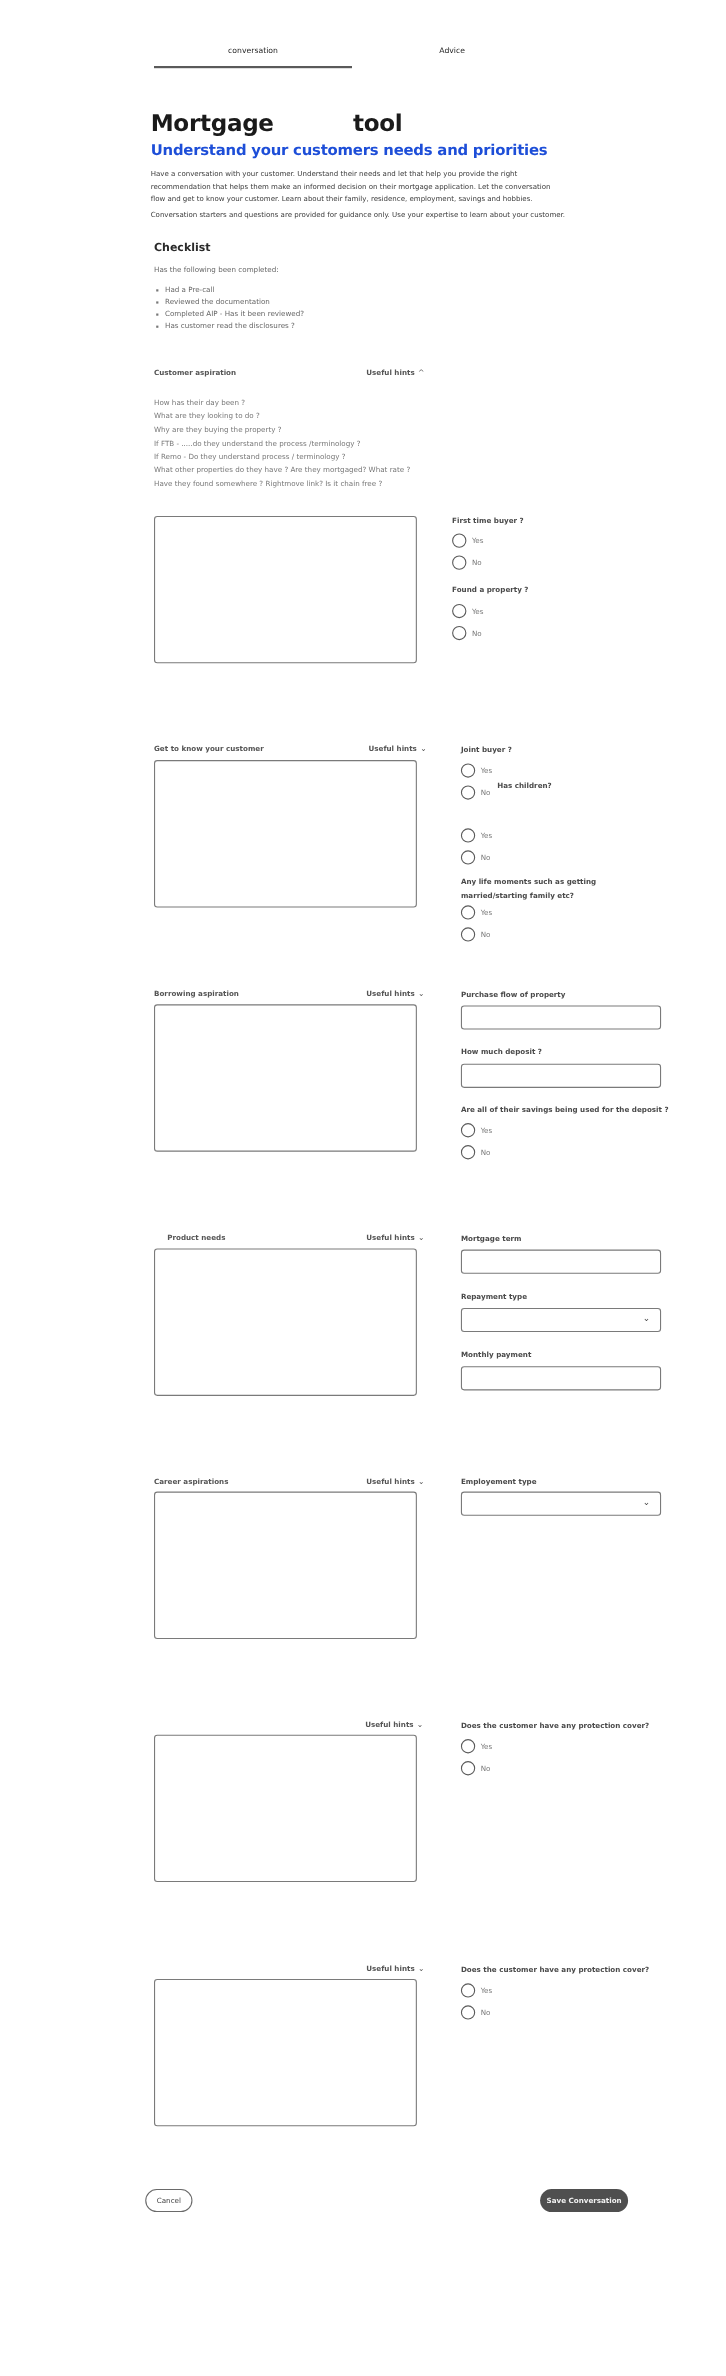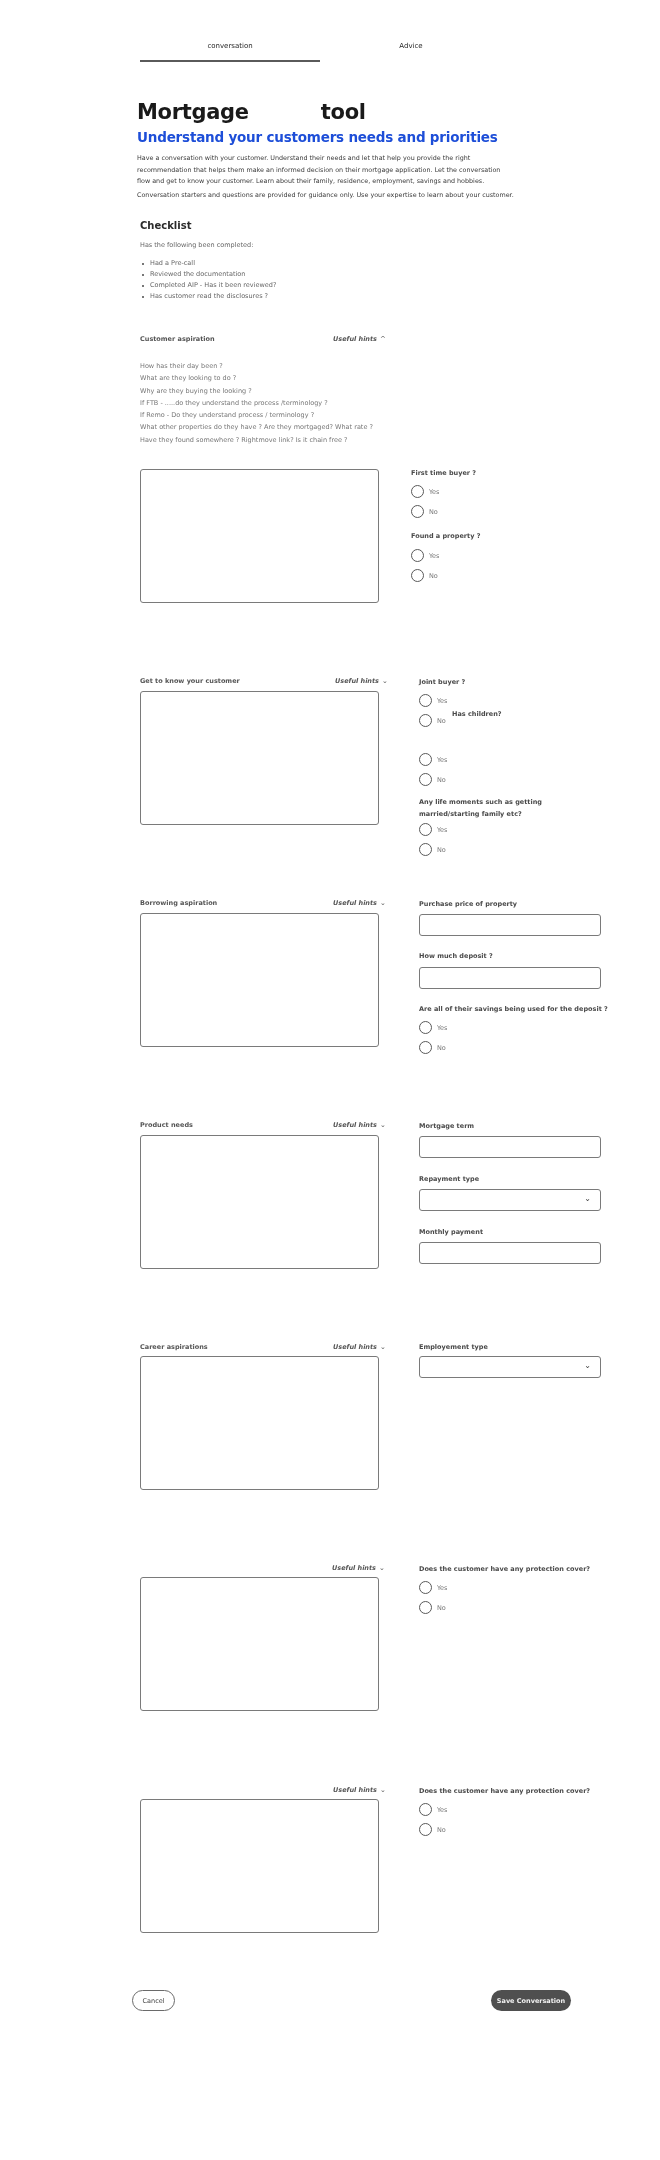--- a/index.html
+++ b/index.html
@@ -22,21 +22,21 @@
 
   
   .checklist-title { position: absolute; left: 140px; top: 220px; font-size: 10px; font-weight: bold; color: #2a2a2a; }
   .checklist-sub { position: absolute; left: 140px; top: 241px; font-size: 6.5px; color: #666; }
   .checklist-list { position: absolute; left: 140px; top: 258px; list-style: none; }
   .checklist-list li { font-size: 6.5px; color: #666; height: 11px; line-height: 11px; padding-left: 10px; position: relative; }
   .checklist-list li::before { content: ""; position: absolute; left: 2px; top: 4.5px; width: 2px; height: 2px; background: #777; }
 
   
   .sec-label { position: absolute; left: 140px; font-size: 6.5px; color: #555; font-weight: bold; }
-  .hints { position: absolute; font-size: 6.5px; color: #555; font-weight: bold; cursor: pointer; white-space: nowrap; font-style: italic; }
+  .hints { position: absolute; font-size: 6.5px; color: #555; font-weight: bold; cursor: pointer; white-space: nowrap; }
   .hints .chev { display: inline-block; margin-left: 3px; font-weight: normal; font-size: 7px; }
   .hint-lines { position: absolute; left: 140px; top: 360px; }
   .hint-lines div { font-size: 6.5px; color: #777; height: 12.3px; line-height: 12.3px; white-space: nowrap; }
 
   
   .notes { position: absolute; left: 140px; width: 239px; height: 134px; border: 1.5px solid #7a7a7a; border-radius: 3px; background: #fff; resize: none; outline: none; }
 
   
   .q-label { position: absolute; font-size: 6.5px; color: #4a4a4a; font-weight: bold; line-height: 12px; }
   .radio { position: absolute; display: flex; align-items: center; cursor: pointer; }
@@ -70,21 +70,21 @@
   <li>Reviewed the documentation</li>
   <li>Completed AIP - Has it been reviewed?</li>
   <li>Has customer read the disclosures ?</li>
 </ul>
 
 <div class="sec-label" style="top:335px;">Customer aspiration</div>
 <div class="hints" style="left:333px; top:335px;"><span>Useful hints</span><span class="chev">^</span></div>
 <div class="hint-lines">
   <div>How has their day  been ?</div>
   <div>What are they looking to do ?</div>
-  <div>Why are they buying the looking ?</div>
+  <div>Why are they buying the property ?</div>
   <div>If FTB - .....do they understand the process /terminology ?</div>
   <div>If Remo - Do they understand process / terminology ?</div>
   <div>What other properties do they have ? Are they mortgaged? What rate ?</div>
   <div>Have they found somewhere ? Rightmove link? Is it chain free ?</div>
 </div>
 <textarea class="notes" style="top: 469px;"></textarea>
 
 <div class="q-label" style="left:411px; top:467px;">First time buyer ?</div>
 <label class="radio" style="left:411px; top:485px;">
     <span class="circle"></span>
@@ -133,35 +133,35 @@
   </label>
 <label class="radio" style="left:419px; top:843px;">
     <span class="circle"></span>
     <span class="rlabel">No</span>
   </label>
 
 <div class="sec-label" style="top:899px;">Borrowing  aspiration</div>
 <div class="hints" style="left:333px; top:899px;"><span>Useful hints</span><span class="chev">⌄</span></div>
 <textarea class="notes" style="top: 913px;"></textarea>
 
-<div class="q-label" style="left:419px; top:898px;">Purchase price of property</div>
+<div class="q-label" style="left:419px; top:898px;">Purchase flow of property</div>
 <input class="text-input" style="left: 419px; top: 914px;" type="text" value="">
 <div class="q-label" style="left:419px; top:950px;">How much deposit ?</div>
 <input class="text-input" style="left: 419px; top: 967px;" type="text" value="">
 <div class="q-label" style="left:419px; top:1003px;text-align:right;">Are all of their savings being used for the deposit ?</div>
 <label class="radio" style="left:419px; top:1021px;">
     <span class="circle"></span>
     <span class="rlabel">Yes</span>
   </label>
 <label class="radio" style="left:419px; top:1041px;">
     <span class="circle"></span>
     <span class="rlabel">No</span>
   </label>
 
-<div class="sec-label" style="top:1121px;">Product needs</div>
+<div class="sec-label" style="top:1121px;margin-left:12px;">Product needs</div>
 <div class="hints" style="left:333px; top:1121px;"><span>Useful hints</span><span class="chev">⌄</span></div>
 <textarea class="notes" style="top: 1135px;"></textarea>
 
 <div class="q-label" style="left:419px; top:1120px;">Mortgage term</div>
 <input class="text-input" style="left: 419px; top: 1136px;" type="text" value="">
 <div class="q-label" style="left:419px; top:1173px;">Repayment type</div>
 <div class="select" style="left:419px; top:1189px;"><span></span><span class="chev">⌄</span></div>
 <div class="q-label" style="left:419px; top:1226px;">Monthly payment</div>
 <input class="text-input" style="left: 419px; top: 1242px;" type="text" value="">
 

